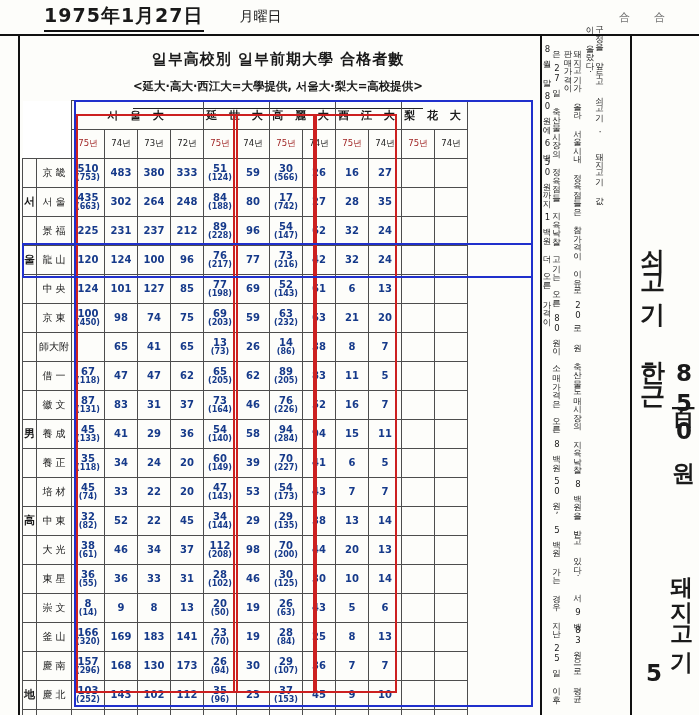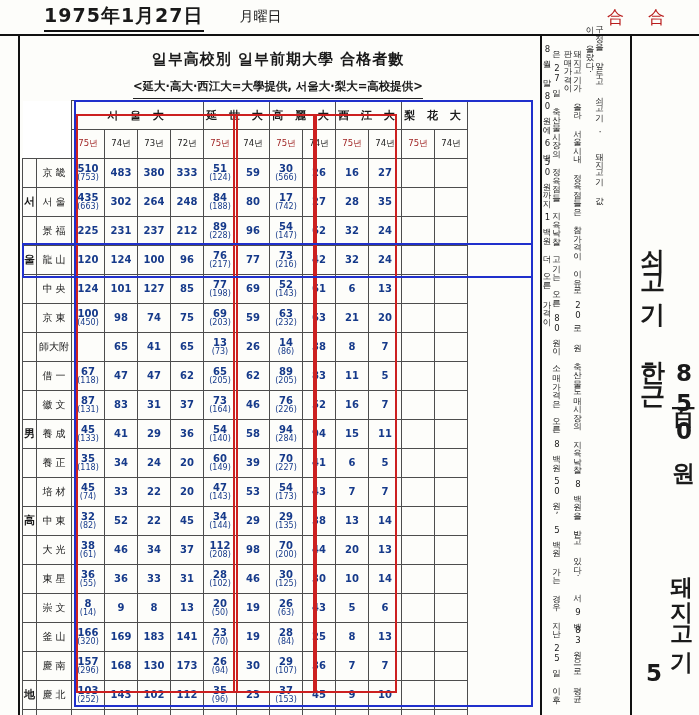--- a/index.html
+++ b/index.html
@@ -17,57 +17,57 @@
   .datebar{
     position:absolute;left:0;top:0;width:699px;height:34px;
     border-bottom:2px solid #111;
     display:flex;align-items:center;
   }
   .datebar .date{
     margin-left:44px;font-size:19px;font-weight:bold;letter-spacing:1px;
     border-bottom:2px solid #111;padding-bottom:1px;
   }
   .datebar .day{margin-left:36px;font-size:14px;}
-  .datebar .marks{margin-left:auto;margin-right:10px;font-size:17px;letter-spacing:24px;color:#b91c1c;}
+  .datebar .marks{margin-left:auto;margin-right:10px;font-size:11px;letter-spacing:24px;color:#737373;}
 
   
   .vline{position:absolute;top:34px;bottom:0;width:2px;background:#111;}
   .vline.a{left:18px;}
   .vline.b{left:540px;}
   .vline.c{left:630px;}
 
   
   .headline{
     position:absolute;left:22px;top:40px;width:512px;text-align:center;
   }
   .headline .h1{
     font-size:15px;font-weight:bold;letter-spacing:1px;margin-top:10px;
   }
   .headline .h2{
     font-size:11.5px;font-weight:bold;margin-top:10px;
-    border-bottom:1px solid #222;display:inline-block;padding-bottom:4px;
+    border-bottom:1px solid #222;display:inline-block;padding-bottom:14px;
   }
 
   
   table.main{
     position:absolute;left:22px;top:100px;
     border-collapse:collapse;
     font-size:9px;
   }
   table.main td,table.main th{
     border:1px solid #4d4d4d;
     padding:0;text-align:center;vertical-align:middle;
     height:28px;
   }
   th.univ{height:14px;font-size:11px;font-weight:bold;letter-spacing:4px;}
   th.yr{height:13px;font-size:8.5px;font-weight:normal;}
   td.side{width:13px;font-size:11px;font-weight:bold;line-height:1.05;}
   td.school{width:34px;font-size:10px;text-align:left;padding-left:3px;}
   td.num{width:32px;color:#163a8a;font-weight:bold;font-size:10px;line-height:1.05;}
-  td.num .sub{display:block;font-size:8px;font-weight:normal;}
+  td.num .sub{display:block;font-size:8px;font-weight:bold;}
   .red{color:#9c1c1c;}
   .blue{color:#163a8a;}
   .empty{background:#fff;}
 
   
   .hl{position:absolute;pointer-events:none;}
   .hl.red{border:2px solid #cc2020;}
   .hl.blue{border:2px solid #2030cc;}
 
   

